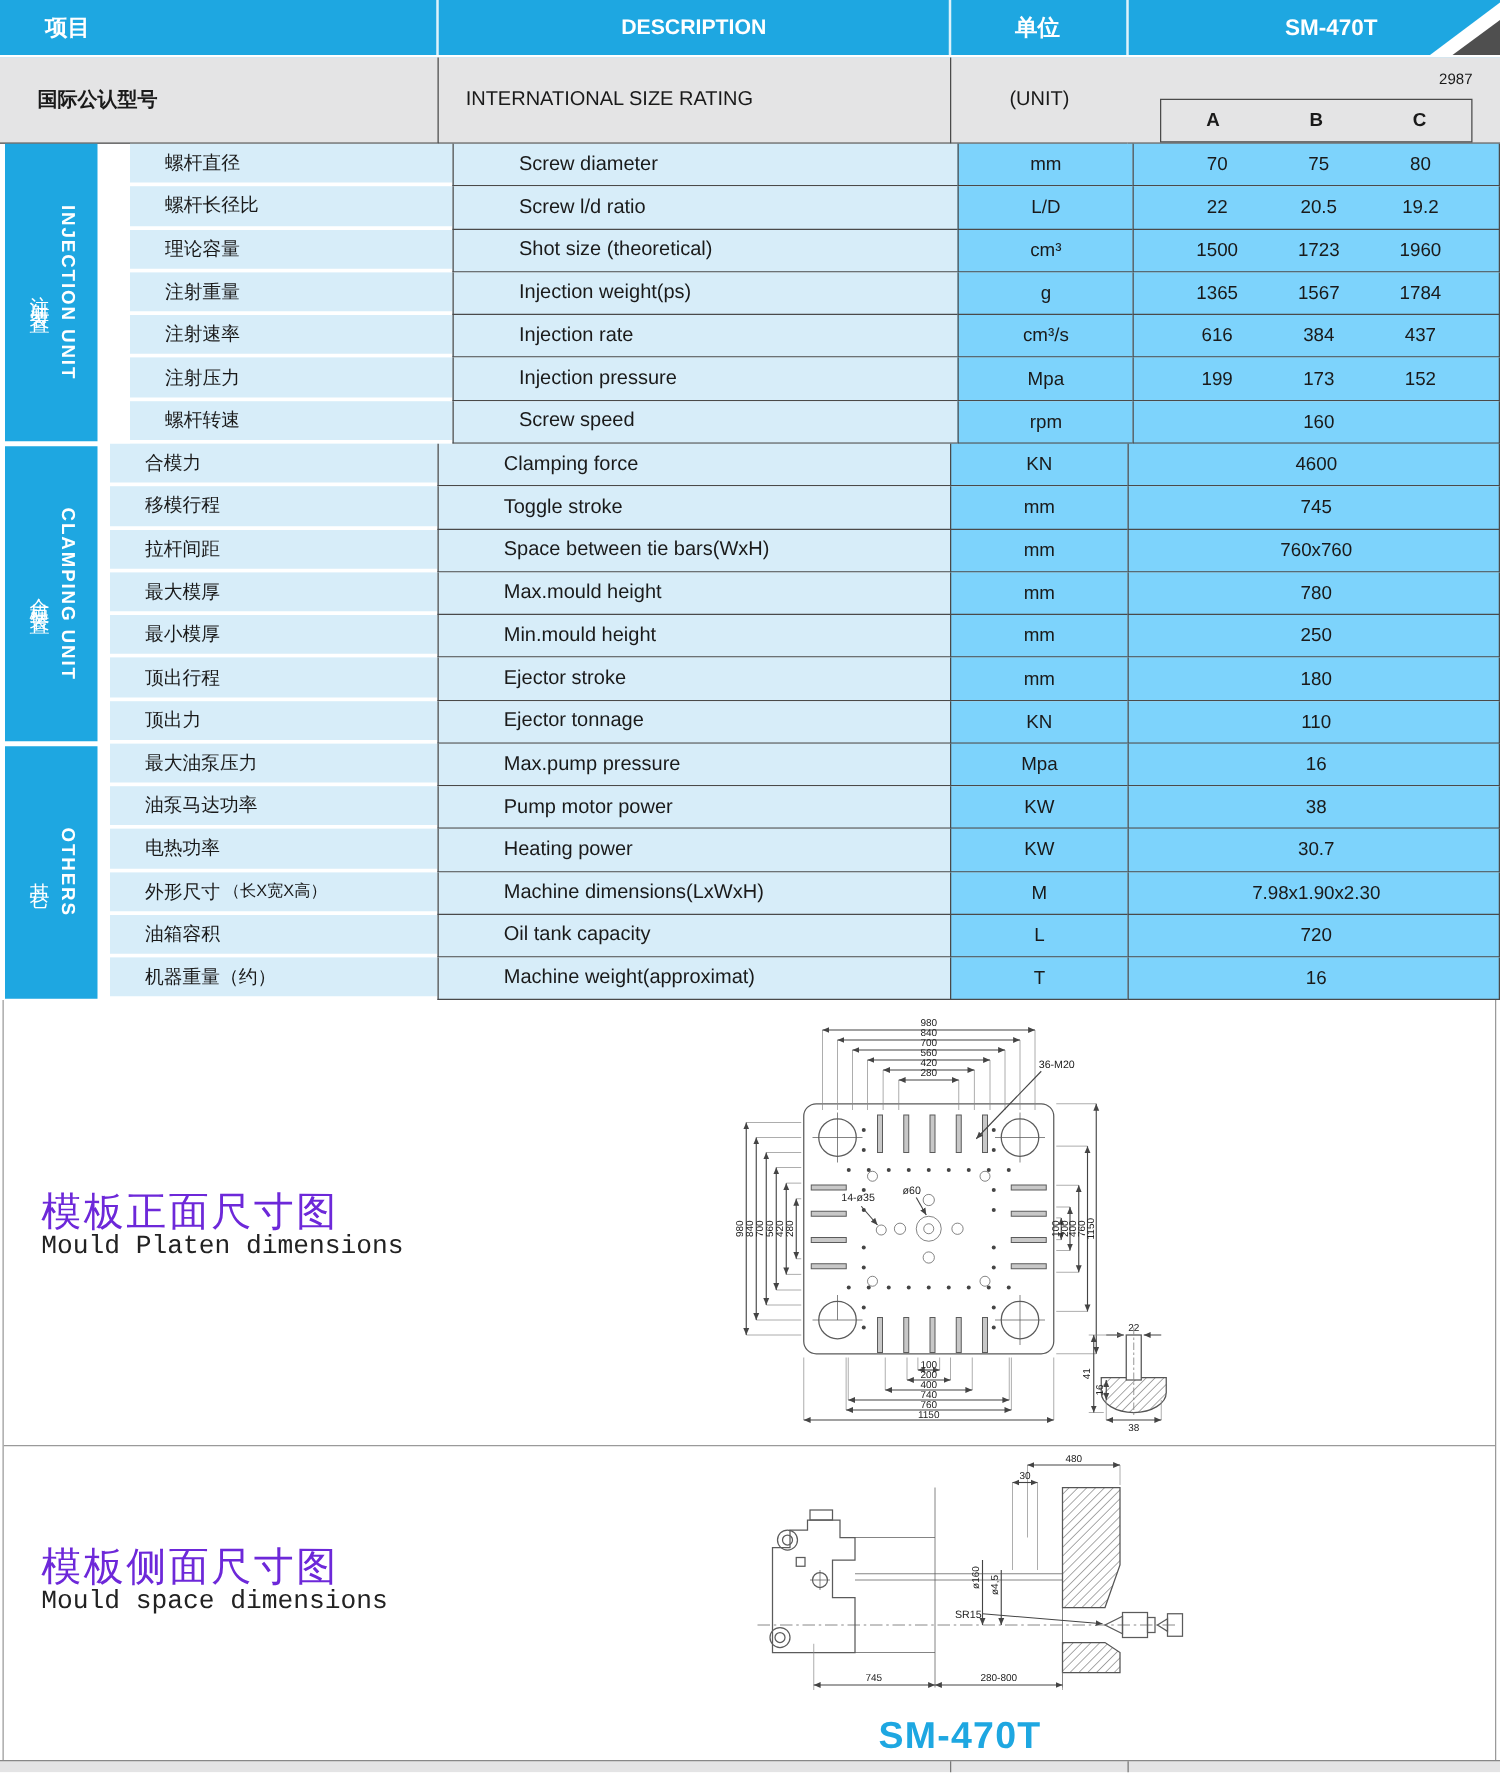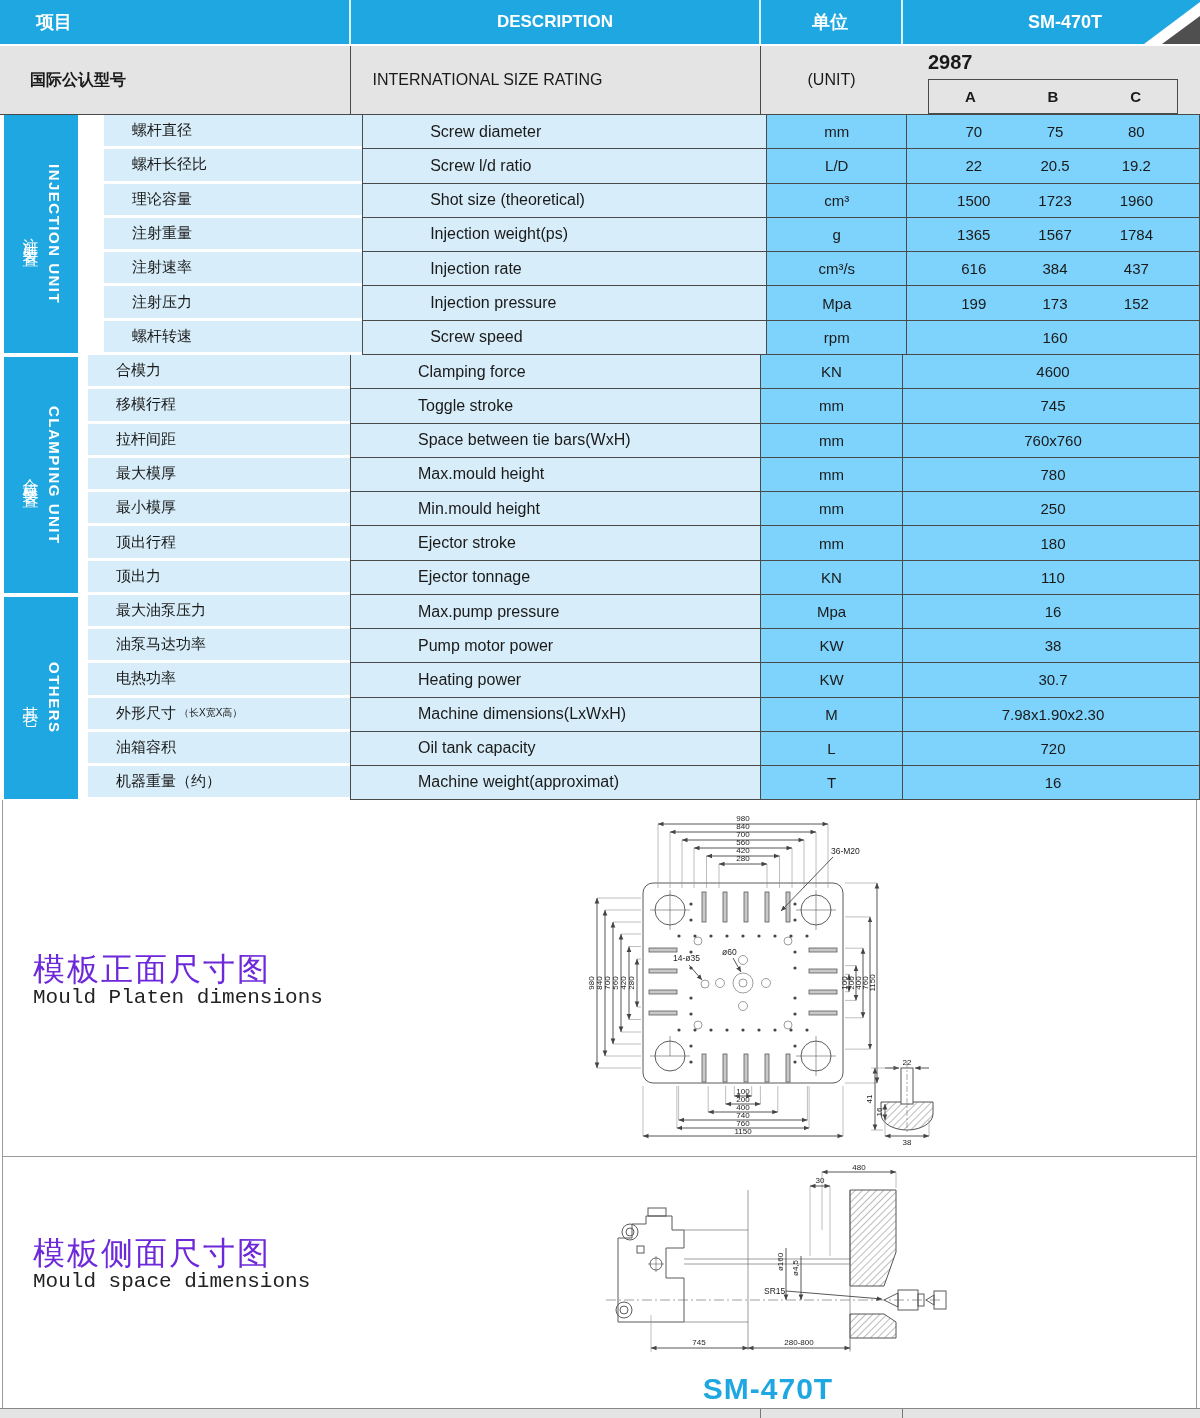--- a/index.html
+++ b/index.html
@@ -17,22 +17,22 @@
   .sub .cellb{position:absolute;top:0;height:69px;box-sizing:border-box;border-bottom:1px solid #4a4a4a;display:flex;align-items:center;}
   .abc-box{position:absolute;left:26px;right:22px;top:33px;bottom:0;border:1px solid #4a4a4a;display:flex;box-sizing:border-box;}
   .abc-box div{flex:1;display:flex;align-items:center;justify-content:center;font-weight:bold;font-size:15px;}
   
   #spec-rows{position:absolute;left:0;top:115px;width:1200px;height:685px;}
   .section-rows{display:flex;flex-direction:column;}
   .sec-injection{height:240px;margin-left:16px;}.sec-clamping{height:240px;}.sec-others{height:205px;}
   .spec-row{flex:1;display:flex;padding-left:88px;}
   .cell{box-sizing:border-box;display:flex;align-items:center;}
   .cell.cn{width:262px;background:#d7edf9;border-bottom:3px solid #fff;padding-left:28px;font-size:15px;}
-  .cn-note{font-size:10px;margin-left:3px;}
-  .cell.en{width:410px;background:#d7edf9;border-left:1px solid #4a4a4a;border-bottom:1px solid #4a4a4a;padding-left:67px;font-size:16px;}
+  .cn-note{font-size:13px;margin-left:3px;}
+  .cell.en{width:410px;background:#d7edf9;border-left:1px solid #4a4a4a;border-bottom:1px solid #4a4a4a;padding-left:52px;font-size:16px;}
   .cell.unit{width:142px;background:#7dd3fc;border-left:1px solid #4a4a4a;border-bottom:1px solid #4a4a4a;justify-content:center;font-size:15px;}
   .cell.vals{width:298px;background:#7dd3fc;border-left:1px solid #4a4a4a;border-right:1px solid #4a4a4a;border-bottom:1px solid #4a4a4a;padding:0 22px 0 26px;font-size:15px;}
   .vals .v{flex:1;text-align:center;}
   
   .sideblock{position:absolute;left:4px;width:74px;background:#1ea7e1;color:#fff;
              display:flex;align-items:center;justify-content:center;gap:5px;}
   #sb-injection{top:115px;height:238px;}
   #sb-clamping{top:357px;height:236px;}
   #sb-others{top:597px;height:202px;}
   .cnv{writing-mode:vertical-rl;text-orientation:upright;font-size:16px;letter-spacing:5px;}
@@ -89,21 +89,21 @@
     <div class="cellb" style="left:0;width:350px;padding-left:30px;font-weight:bold;font-size:16px">
         <span>国际公认型号</span>
       </div>
     <div class="cellb" style="left:350px;width:410px;border-left:1px solid #4a4a4a;justify-content:center;padding-right:136px;font-size:16px">
         <span>INTERNATIONAL SIZE RATING</span>
       </div>
     <div class="cellb" style="left:760px;width:142px;border-left:1px solid #4a4a4a;justify-content:center;font-size:16px">
         <span>(UNIT)</span>
       </div>
     <div class="cellb" style="left:902px;width:298px;">
-      <div style="position:absolute;left:26px;right:22px;top:0;height:33px;display:flex;align-items:center;justify-content:flex-start;font-size:20px;font-weight:bold;">
+      <div style="position:absolute;left:26px;right:22px;top:0;height:33px;display:flex;align-items:center;justify-content:flex-end;font-size:12px;font-weight:normal;">
           <span>2987</span>
         </div>
       <div class="abc-box">
         <div>
             <span>A</span>
           </div>
         <div>
             <span>B</span>
           </div>
         <div>

